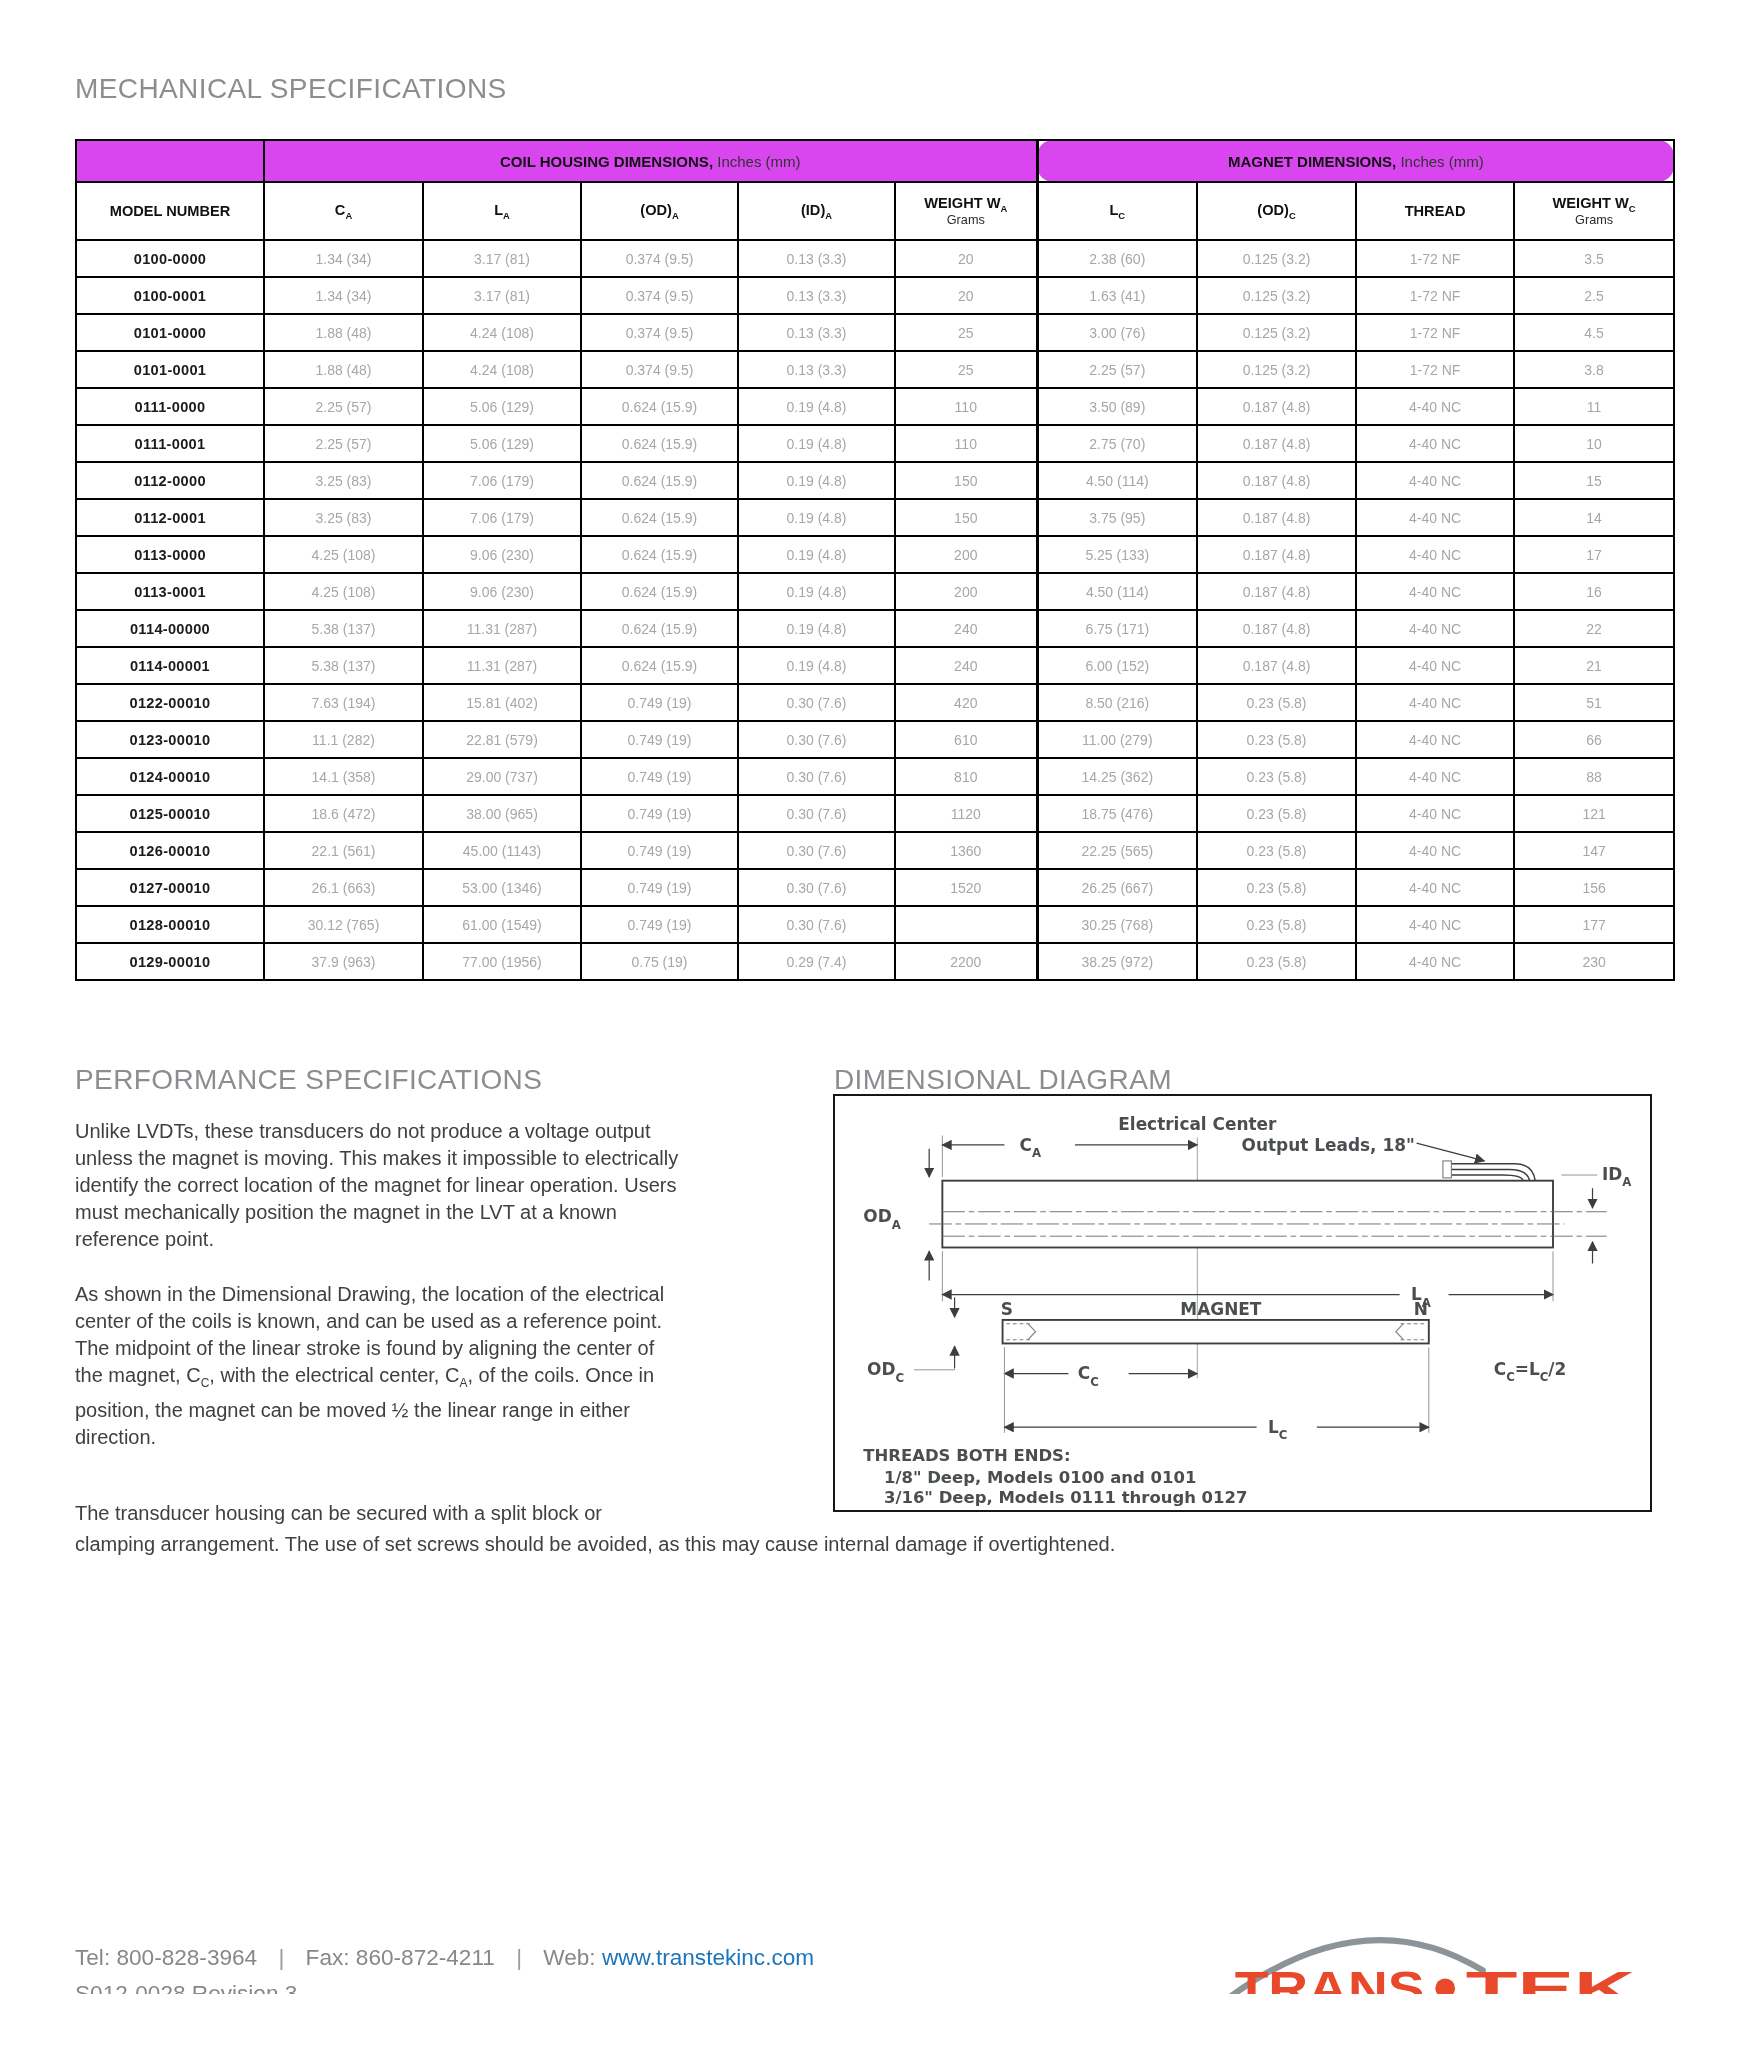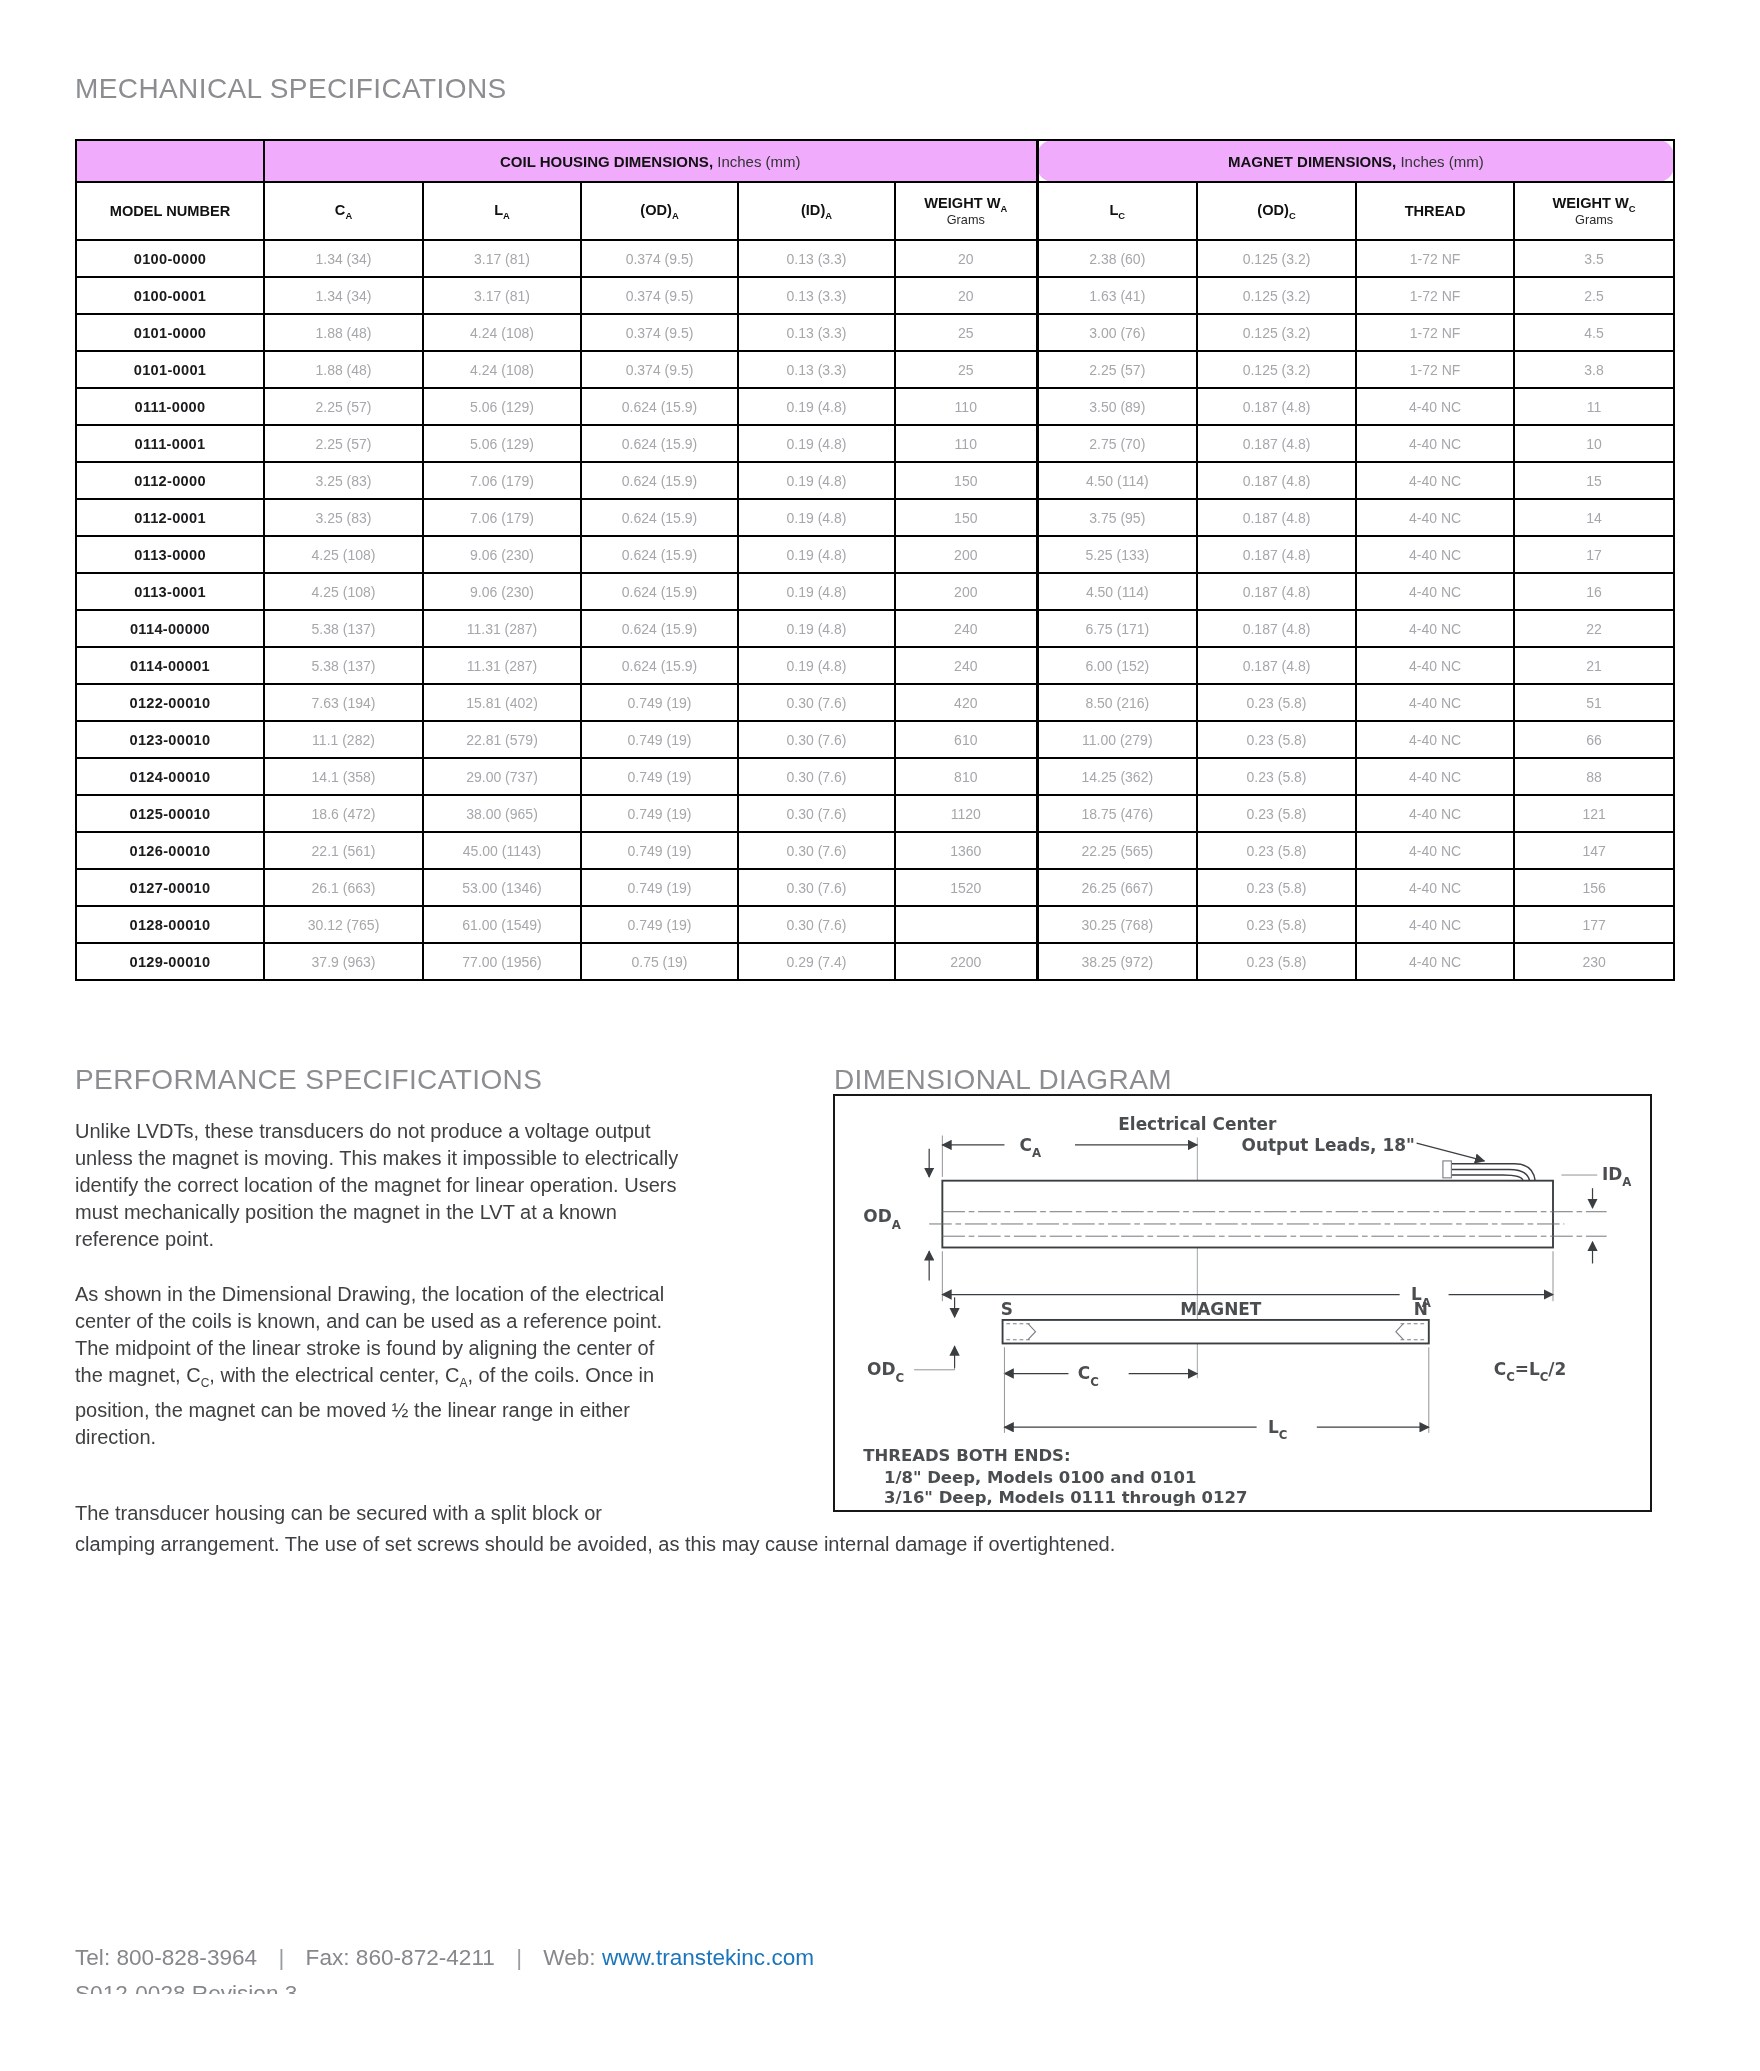--- a/index.html
+++ b/index.html
@@ -5,21 +5,21 @@
   html,body{margin:0;padding:0;background:#fff;}
   #page{position:relative;width:1761px;height:1994px;background:#fff;overflow:hidden;
         font-family:"Liberation Sans",sans-serif;}
   .abs{position:absolute;}
   .sec-title{position:absolute;font-size:28px;letter-spacing:0.4px;color:#8b8d90;white-space:nowrap;}
 
   
   #spec-table{border-collapse:collapse;table-layout:fixed;width:1600px;border:2.8px solid #000;}
   #spec-table th,#spec-table td{border:2.4px solid #000;text-align:center;vertical-align:middle;
         padding:0;overflow:hidden;}
-  #spec-table .group-row th{height:40px;background:#f0abfc;font-size:15px;color:#111;}
+  #spec-table .group-row th{height:40px;background:#d946ef;font-size:15px;color:#111;}
   #spec-table .group-row .gh-units{font-weight:normal;color:#333;}
   #spec-table .col-row th{height:56px;background:#fff;font-size:14.6px;color:#111;}
   #spec-table .col-row .h2{font-weight:normal;font-size:12.7px;color:#2a2a2a;margin-top:0;}
   #spec-table .col-row sub,#spec-table .group-row sub{font-size:9.4px;}
   #spec-table td{height:35px;font-size:14px;color:#a5a7aa;}
   #spec-table td:first-child{color:#1b1b1d;font-weight:bold;font-size:14.6px;letter-spacing:0.3px;text-align:center;}
   #spec-table tr.pair2 td{border-top:1.1px solid #4a4a4a;}
   #spec-table .col-row th{border-bottom:2.8px solid #000;}
   #spec-table th:nth-child(7),#spec-table td:nth-child(7){border-left:3.8px solid #000;}
   #spec-table .group-row th:nth-child(3){border-left:3.8px solid #000;border-radius:16px;}
@@ -455,15 +455,25 @@
     <span>800-828-3964</span>
     <span class="sep">|</span>
     <span>Fax:</span>
     <span>860-872-4211</span>
     <span class="sep">|</span>
     <span>Web:</span>
     <a class="weblink">www.transtekinc.com</a>
   </div>
   <div class="footer-line" style="top:1981px">S012-0028 Revision 3</div>
 
+  <div class="abs" style="left:1219px;top:1883px">
+    <svg width="490" height="141" viewBox="0 0 520 150">
+      <path class="swoosh" d="M2,128 Q150,14 280,93"></path>
+      <text class="brand" x="16" y="130" textLength="202" lengthAdjust="spacingAndGlyphs">TRANS</text>
+      <circle class="branddot" cx="240" cy="112" r="10.5"></circle>
+      <text class="brand" x="262" y="130" textLength="180" lengthAdjust="spacingAndGlyphs">TEK</text>
+      <line class="logoline" x1="6" y1="139" x2="258" y2="139"></line>
+      <text class="inc" x="267" y="145" textLength="245" lengthAdjust="spacingAndGlyphs">INCORPORATED</text>
+    </svg>
+  </div>
 
 </div>
 
 
 </body></html>

